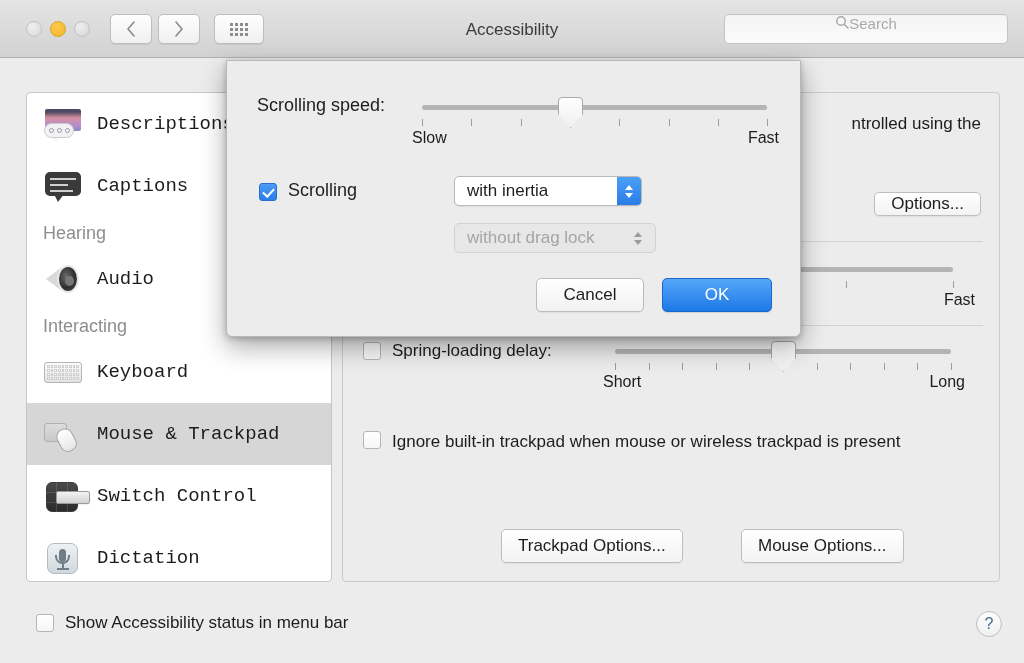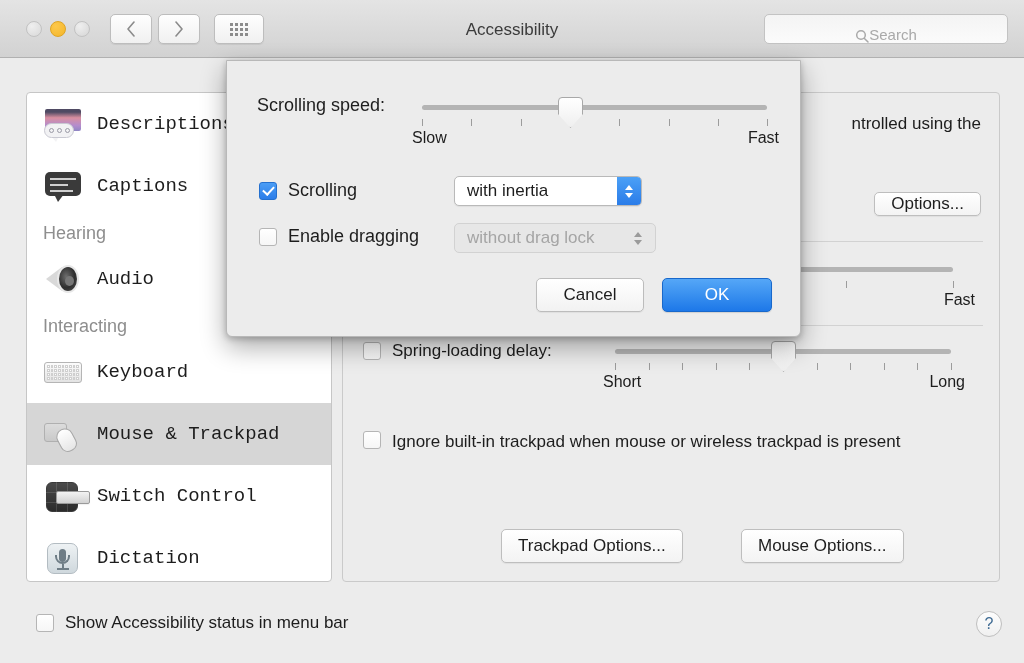--- a/index.html
+++ b/index.html
@@ -48,24 +48,24 @@
   }
   .dotgrid { display: grid; grid-template-columns: repeat(4, 3px); gap: 2px; }
   .dotgrid i { width: 3px; height: 3px; background: #8c8c8c; display: block; }
 
   .win-title {
     position: absolute; left: 0; top: 20px; width: 1024px;
     text-align: center; font-size: 17px; color: #3b3b3b;
   }
   .searchbox {
     position: absolute; right: 16px; top: 14px;
-    width: 244px; height: 30px; border-radius: 5px;
+    width: 284px; height: 30px; border-radius: 5px;
     background: linear-gradient(to bottom,#f4f4f4,#fbfbfb);
     border: 1px solid #c3c3c3;
-    display: flex; align-items: flex-end; justify-content: center; 
+    display: flex; align-items: flex-start; justify-content: center; 
   }
   .searchbox .ph { font-size: 15px; color: #a9a9a9; }
 
   
   .sidebar {
     position: absolute; left: 26px; top: 92px;
     width: 306px; height: 490px;
     background: #ffffff;
     border: 1px solid #c6c6c6; border-radius: 4px;
     overflow: hidden;
@@ -547,37 +547,33 @@
         <i style="left:57.2%"></i>
           <i style="left:71.5%"></i>
           <i style="left:85.8%"></i>
           <i style="left:100%"></i>
       </span>
       <span class="thumb" style="left:42.9%;"></span>
       <span class="endlabel" style="left:-10px;">Slow</span>
       <span class="endlabel" style="right:-12px;">Fast</span>
     </div>
 
-    <div style="position:absolute; left:32px; top:119px; display:flex; align-items:center; gap:11px;">
+    <div style="position:absolute; left:32px; top:119px; display:flex; align-items:flex-end; gap:11px;">
       <span class="cb checked"></span>
       <span class="sheet-label" style="position:static;">Scrolling</span>
     </div>
 
     <div class="popup" style="left:227px; top:115px; width:188px;">
       <span class="val">with inertia</span>
       <span class="arrows">
           <i class="up"></i>
           <i class="dn"></i>
         </span>
     </div>
 
-    <div style="position:absolute; left:32px; top:165px; display:flex; align-items:center; gap:11px;">
-      <span class="cb"></span>
-      <span class="sheet-label" style="position:static;">Enable dragging</span>
-    </div>
 
     <div class="popup disabled" style="left:227px; top:162px; width:202px;">
       <span class="val">without drag lock</span>
       <span class="arrows2">
           <i class="up"></i>
           <i class="dn"></i>
         </span>
     </div>
 
     <div class="dlg-btn cancel" style="left:309px; top:217px; width:108px;">Cancel</div>

